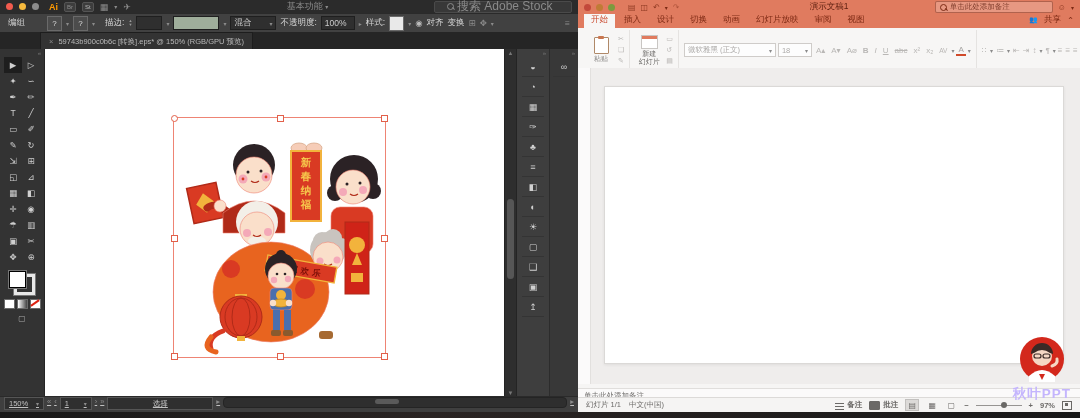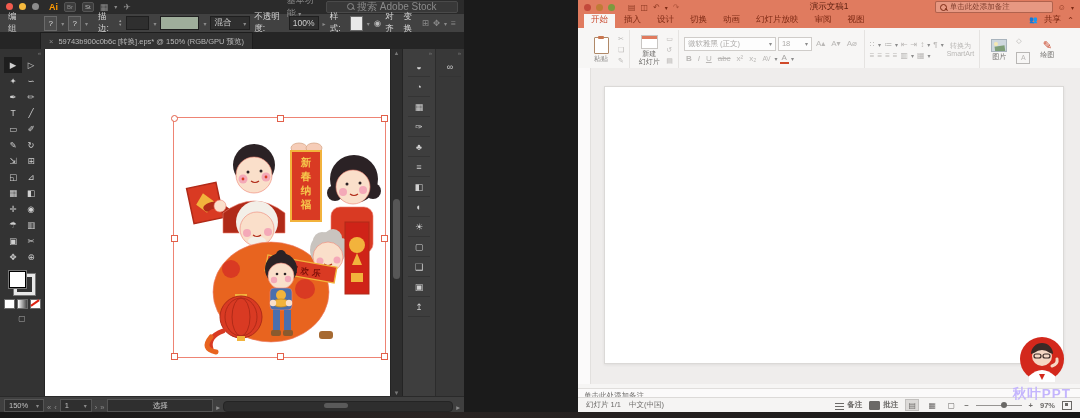--- a/index.html
+++ b/index.html
@@ -1,28 +1,28 @@
 <!DOCTYPE html>
 <html><head>
 <meta charset="utf-8">
 <style>
   html,body{margin:0;padding:0;background:#111;}
   body{width:1080px;height:418px;font-family:"Liberation Sans","DejaVu Sans",sans-serif;-webkit-font-smoothing:antialiased;}
   #screen{position:relative;width:1080px;height:418px;overflow:hidden;background:#1b1b1b;font-size:9px;}
   .ic::before{content:attr(data-glyph);}
 
   
-  .ai{position:absolute;left:0;top:0;width:464px;height:412px;background:#333;color:#c9c9c9;}
+  .ai{position:absolute;left:0;top:0;width:578px;height:412px;background:#333;color:#c9c9c9;}
   .ai-appbar{height:13px;background:#2b2b2b;display:flex;align-items:center;gap:6px;padding:0 6px;}
   .tl{width:7px;height:7px;border-radius:50%;flex:0 0 auto;}
   .ai-logo{color:#ff9a00;font-weight:bold;font-size:9px;margin-left:4px;}
   .chip{background:#3d3d3d;border:1px solid #555;border-radius:2px;font-size:6px;padding:0 2px;color:#bbb;line-height:8px;}
   .dim{color:#8b8b8b;}
   .caret{color:#8b8b8b;font-size:6px;}
-  .ai-search{margin-left:auto;display:flex;align-items:center;gap:3px;background:#383838;border:1px solid #4a4a4a;border-radius:2px;height:10px;padding:0 20px;width:112px;color:#8a8a8a;font-size:10px;}
+  .ai-search{margin-left:auto;display:flex;align-items:center;gap:3px;background:#383838;border:1px solid #4a4a4a;border-radius:2px;height:10px;padding:0 12px;width:112px;color:#8a8a8a;font-size:12px;}
   .mag{width:5px;height:5px;border:1px solid #8a8a8a;border-radius:50%;position:relative;flex:0 0 auto;}
   .mag::after{content:"";position:absolute;left:4px;top:4px;width:3px;height:1px;background:#8a8a8a;transform:rotate(45deg);}
   .ai-controlbar{height:18px;background:#414141;border-top:1px solid #2a2a2a;display:flex;align-items:center;gap:4px;padding:0 8px;font-size:8.5px;color:#d6d6d6;}
   .swq{width:13px;height:13px;background:#4c4c4c;border:1px solid #6a6a6a;color:#ddd;font-size:8px;display:flex;align-items:center;justify-content:center;}
   .cbox{background:#2f2f2f;border:1px solid #1f1f1f;height:12px;display:flex;align-items:center;padding:0 3px;color:#ccc;}
   .stepper{display:flex;flex-direction:column;font-size:4px;color:#999;line-height:4px;}
   .brushbox{width:44px;height:12px;background:#9fae9b;border:1px solid #1f1f1f;}
   .ai-tabbar{height:18px;background:#252525;display:flex;align-items:flex-end;}
   .ai-tab{margin-left:40px;height:17px;background:#333;border:1px solid #1d1d1d;border-bottom:none;display:flex;align-items:center;gap:5px;padding:0 8px;font-size:7.5px;color:#b9b9b9;}
   .ai-main{position:absolute;top:49px;left:0;right:0;bottom:15px;display:flex;}
@@ -49,21 +49,21 @@
   #artwork{position:absolute;left:128px;top:68px;}
   .ai-vscroll{width:11px;background:#2e2e2e;border-left:1px solid #242424;position:relative;color:#777;font-size:6px;text-align:center;}
   .vthumb{position:absolute;left:2px;top:150px;width:7px;height:80px;background:#565656;border-radius:4px;}
   .varr{position:absolute;left:0;width:11px;text-align:center;}
   .ai-dock{width:61px;background:#383838;display:flex;border-left:1px solid #242424;}
   .dock-col{width:32px;background:#3e3e3e;border-right:1px solid #2c2c2c;display:flex;flex-direction:column;align-items:center;}
   .dock-head{color:#777;font-size:6px;align-self:flex-end;padding:1px 3px;}
   #ai-dock-icons{display:flex;flex-direction:column;align-items:center;}
   .dock-i{width:22px;height:19px;display:flex;align-items:center;justify-content:center;color:#d0d0d0;font-size:9px;border-bottom:1px solid #343434;}
   .dock-col2{flex:1;display:flex;flex-direction:column;align-items:center;}
-  .ai-status{position:absolute;left:0;right:0;bottom:0;height:15px;background:#3f3f3f;border-top:1px solid #2a2a2a;display:flex;align-items:flex-end;gap:3px;padding:0 4px;color:#c0c0c0;font-size:7.5px;}
+  .ai-status{position:absolute;left:0;right:0;bottom:0;height:15px;background:#3f3f3f;border-top:1px solid #2a2a2a;display:flex;align-items:flex-start;gap:3px;padding:0 4px;color:#c0c0c0;font-size:7.5px;text-decoration:underline;}
   .sbox{background:#2f2f2f;border:1px solid #555;height:11px;display:flex;align-items:center;padding:0 4px;}
   .statbox{width:96px;justify-content:center;color:#cfcfcf;}
   .htrack{flex:1;height:9px;background:#2e2e2e;border:1px solid #242424;border-radius:4px;position:relative;}
   .hthumb{position:absolute;left:44%;top:1px;width:24px;height:5px;background:#5a5a5a;border-radius:3px;}
 
   
   .ppt{position:absolute;left:578px;top:0;width:502px;height:412px;background:#f6f5f4;}
   .ppt-titlebar{height:14px;background:#e07b5f;display:flex;align-items:center;gap:5px;padding:0 6px;position:relative;}
   .ppt-ic{color:#7c2a14;font-size:8px;opacity:.85;}
   .ppt-title{position:absolute;left:0;right:0;text-align:center;color:#5e2010;font-size:8.5px;pointer-events:none;}
@@ -76,21 +76,21 @@
   .tab-right{margin-left:auto;display:flex;align-items:center;gap:6px;color:#7e2a14;font-size:8.5px;padding-bottom:2px;}
   .ppt-ribbon{height:40px;background:#f7f6f5;border-bottom:1px solid #d7d5d3;display:flex;align-items:stretch;padding:2px 4px;gap:0;}
   .rgroup{display:flex;align-items:center;gap:3px;padding:0 5px;border-right:1px solid #e5e3e1;}
   .bigbtn{display:flex;flex-direction:column;align-items:center;justify-content:center;gap:1px;min-width:28px;color:#8d8b89;font-size:7px;line-height:7.5px;}
   .bigbtn .lbl{text-align:center;}
   .smallcol{display:flex;flex-direction:column;justify-content:space-around;height:34px;color:#b9b7b5;font-size:7px;}
   .clip{width:13px;height:15px;border:1px solid #b08968;background:#fff;border-radius:1px;position:relative;}
   .clip::before{content:"";position:absolute;left:3px;top:-2px;width:6px;height:3px;background:#c9764f;border-radius:1px;}
   .newslide{width:15px;height:12px;border:1px solid #c9c6c3;background:#fff;position:relative;}
   .newslide::before{content:"";position:absolute;left:0;top:0;right:0;height:3px;background:#e07b5f;}
-  .fontgrid{display:flex;flex-direction:column;gap:2px;justify-content:center;}
+  .fontgrid{display:flex;flex-direction:row;gap:2px;justify-content:center;}
   .frow{display:flex;align-items:center;gap:2px;}
   .combo{background:#fdfdfd;border:1px solid #cfccc9;height:12px;display:flex;align-items:center;justify-content:space-between;padding:0 3px;color:#acaaa8;font-size:7.5px;}
   .fbtn{color:#b9b7b5;font-size:8px;padding:0 2px;}
   .fbtn.red{border-bottom:2px solid #d04a2a;color:#a5a3a1;}
   .parrow{display:flex;align-items:center;gap:3px;color:#b9b7b5;font-size:8px;}
   .smarttxt{color:#b9b7b5;font-size:7px;line-height:8px;text-align:center;}
   .pic-ic{width:14px;height:11px;background:#cfd8df;border:1px solid #a9b4bd;position:relative;overflow:hidden;}
   .pic-ic::before{content:"";position:absolute;left:2px;top:2px;width:4px;height:4px;border-radius:50%;background:#f6e9b2;}
   .pic-ic::after{content:"";position:absolute;left:3px;top:6px;width:10px;height:7px;background:#7e9e77;transform:rotate(-8deg);}
   .tbox{width:12px;height:10px;border:1px solid #b9b7b5;color:#b9b7b5;font-size:7px;display:flex;align-items:center;justify-content:center;}

